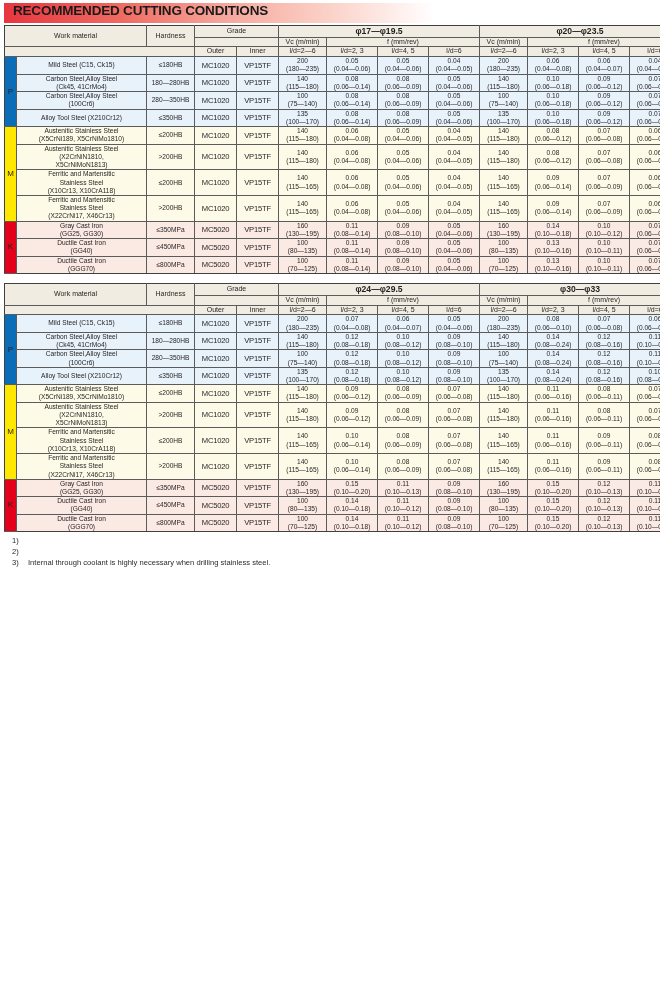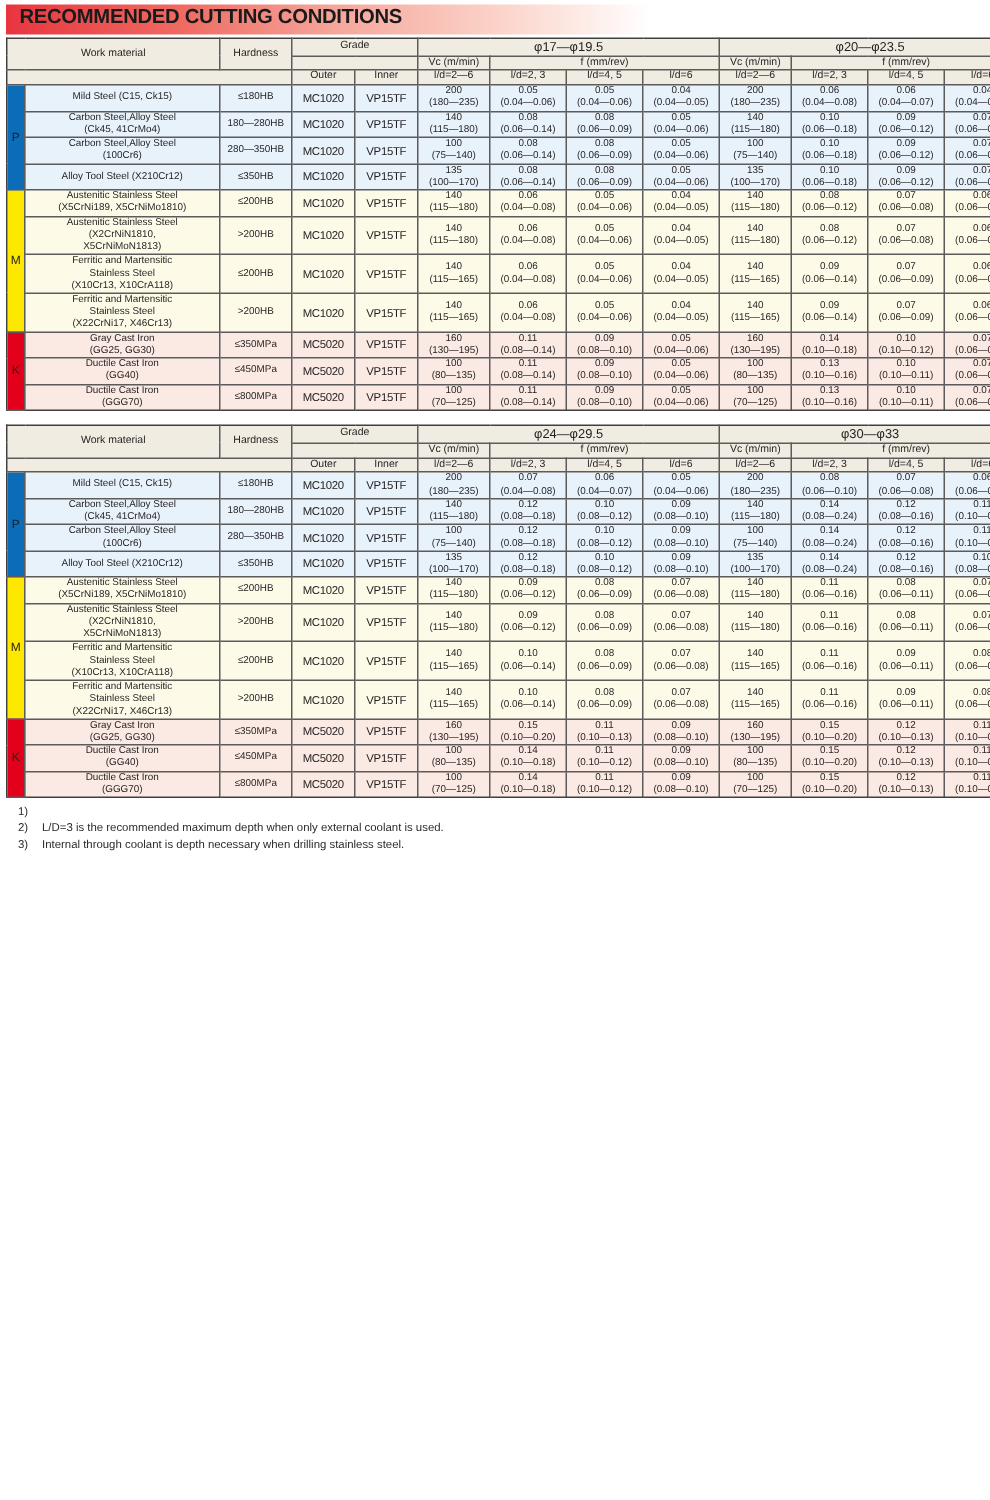--- a/index.html
+++ b/index.html
@@ -35,21 +35,21 @@
   table.ct td, table.ct th{
     border:0.6px solid #5b5b5b;
     padding:0;
     text-align:center;
     vertical-align:middle;
     line-height:1.25;
     font-weight:normal;
     color:#231f20;
   }
   .hdr td{background:#f0ece1;font-size:7px;}
-  .hdr td.big{font-size:8.6px;font-weight:normal;margin-left:16px;}
+  .hdr td.big{font-size:8.6px;font-weight:bold;margin-left:16px;}
   .thick-r{border-right:1.3px solid #404040 !important;}
   .thick-l{border-left:1.3px solid #404040 !important;}
   .thick-t{border-top:1.3px solid #404040 !important;}
   .thick-b{border-bottom:1.3px solid #404040 !important;}
 
   
   col.c-iso{width:12px;}
   col.c-mat{width:130px;}
   col.c-hard{width:48px;}
   col.c-gr{width:42px;}
@@ -1042,21 +1042,20 @@
         </tbody>
       </table>
     </div>
 
   <div class="notes" id="notes-host">
       <div class="n">
         <span class="idx">1)</span>
       </div>
       <div class="n">
         <span class="idx">2)</span>
-        <span>L/D=3 is the recommended maximum depth when only external coolant is used.</span>
       </div>
       <div class="n">
         <span class="idx">3)</span>
-        <span>Internal through coolant is depth necessary when drilling stainless steel.</span>
+        <span>Internal through coolant is highly necessary when drilling stainless steel.</span>
       </div>
     </div>
 
 </div>
 
 </body></html>

